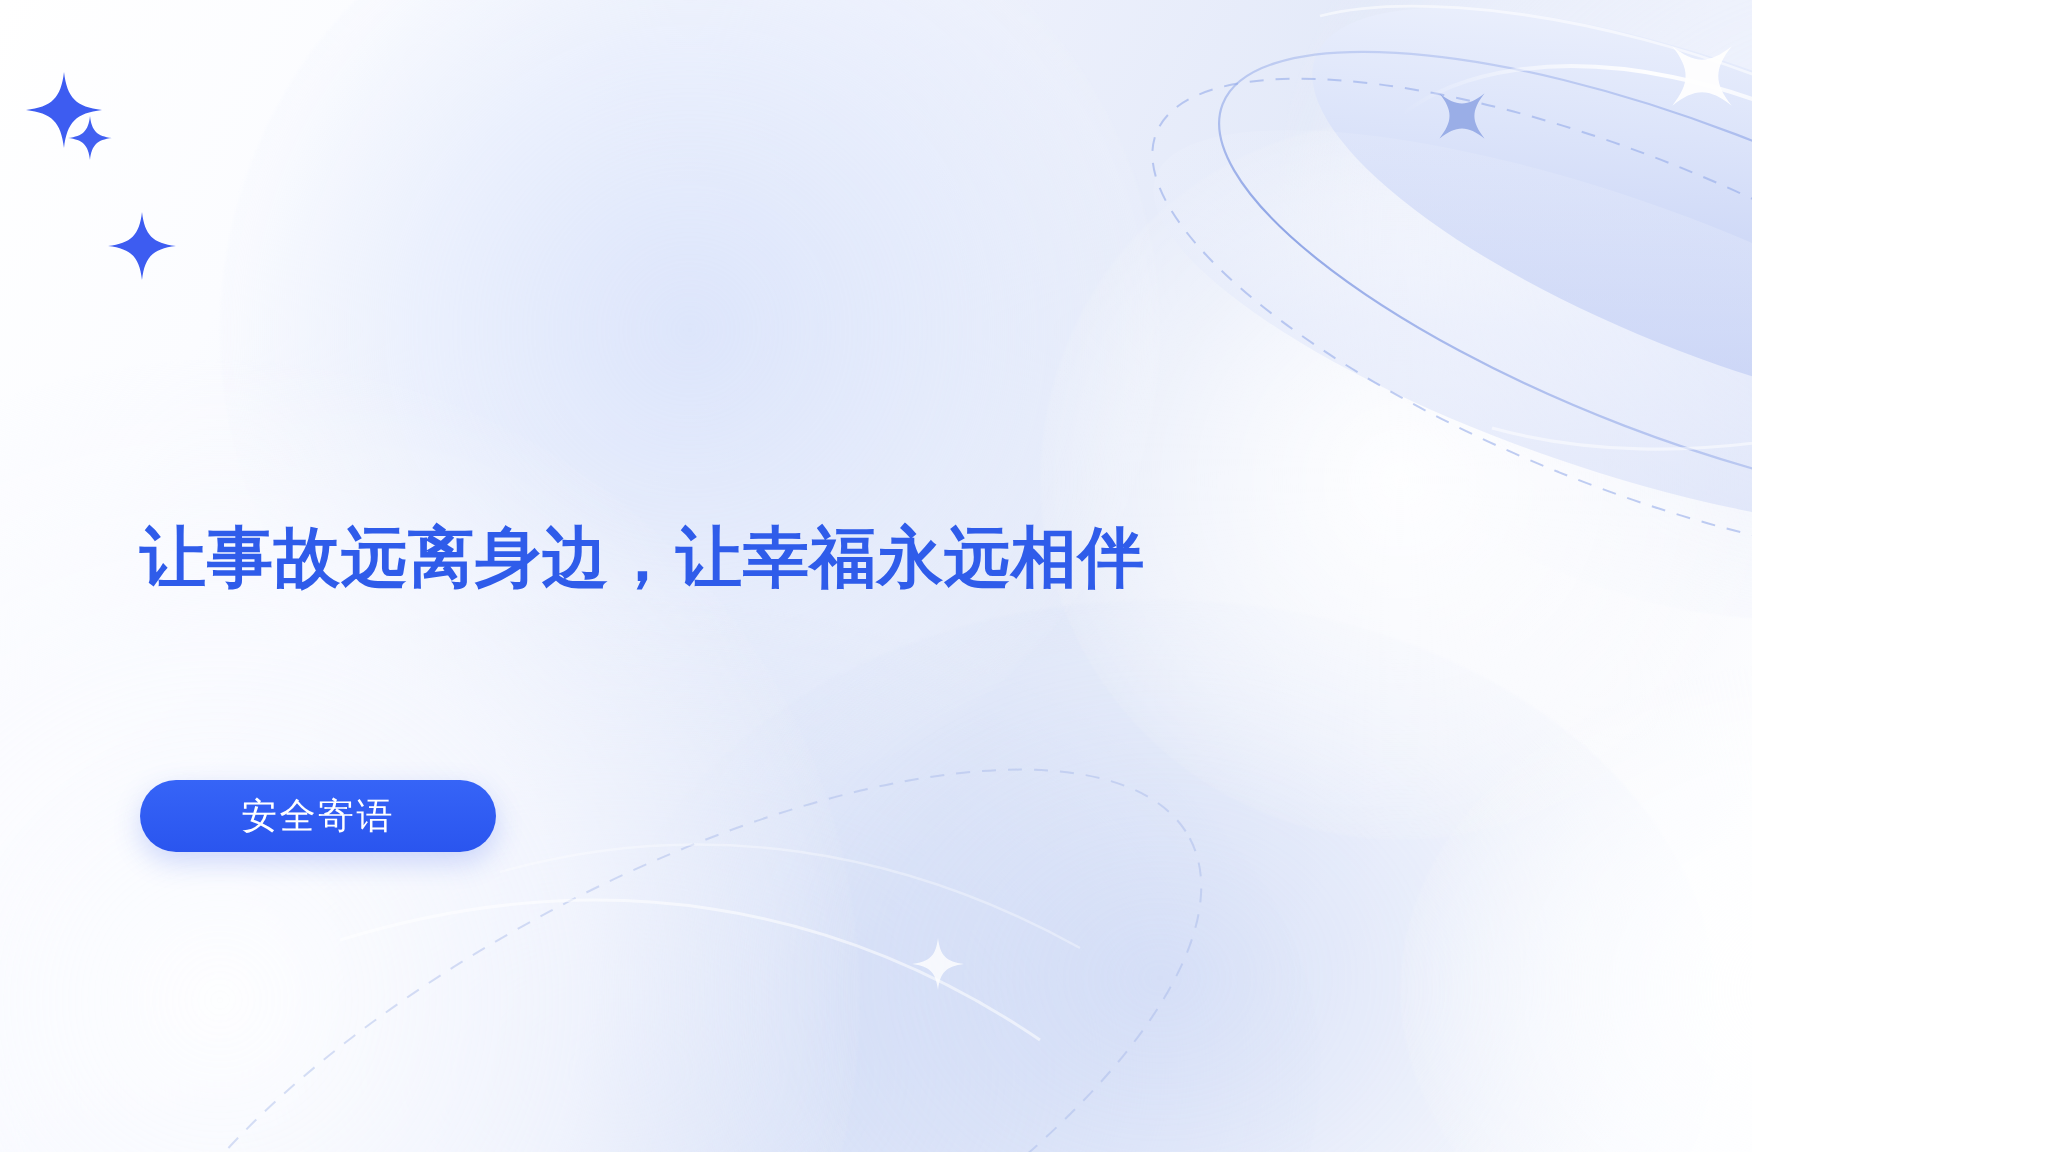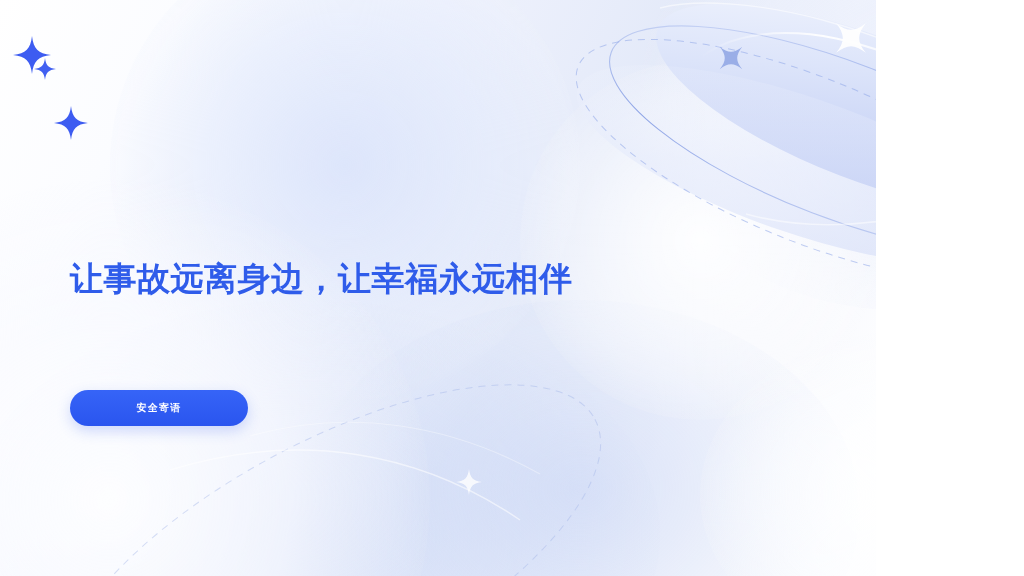--- a/index.html
+++ b/index.html
@@ -129,22 +129,22 @@
     left: 70px;
     top: 390px;
     width: 178px;
     height: 36px;
     border: 0;
     border-radius: 18px;
     background: linear-gradient(180deg, #3664f7 0%, #2a55ef 100%);
     box-shadow: 0 5px 14px rgba(45,86,235,0.22);
     color: #ffffff;
     font-family: "Liberation Sans", "DejaVu Sans", sans-serif;
-    font-size: 10px;
-    font-weight: 700;
+    font-size: 18px;
+    font-weight: 400;
     letter-spacing: 1.2px;
     cursor: pointer;
     display: flex;
     align-items: center;
     justify-content: center;
     padding: 0;
   }
 
   
   .dots {

